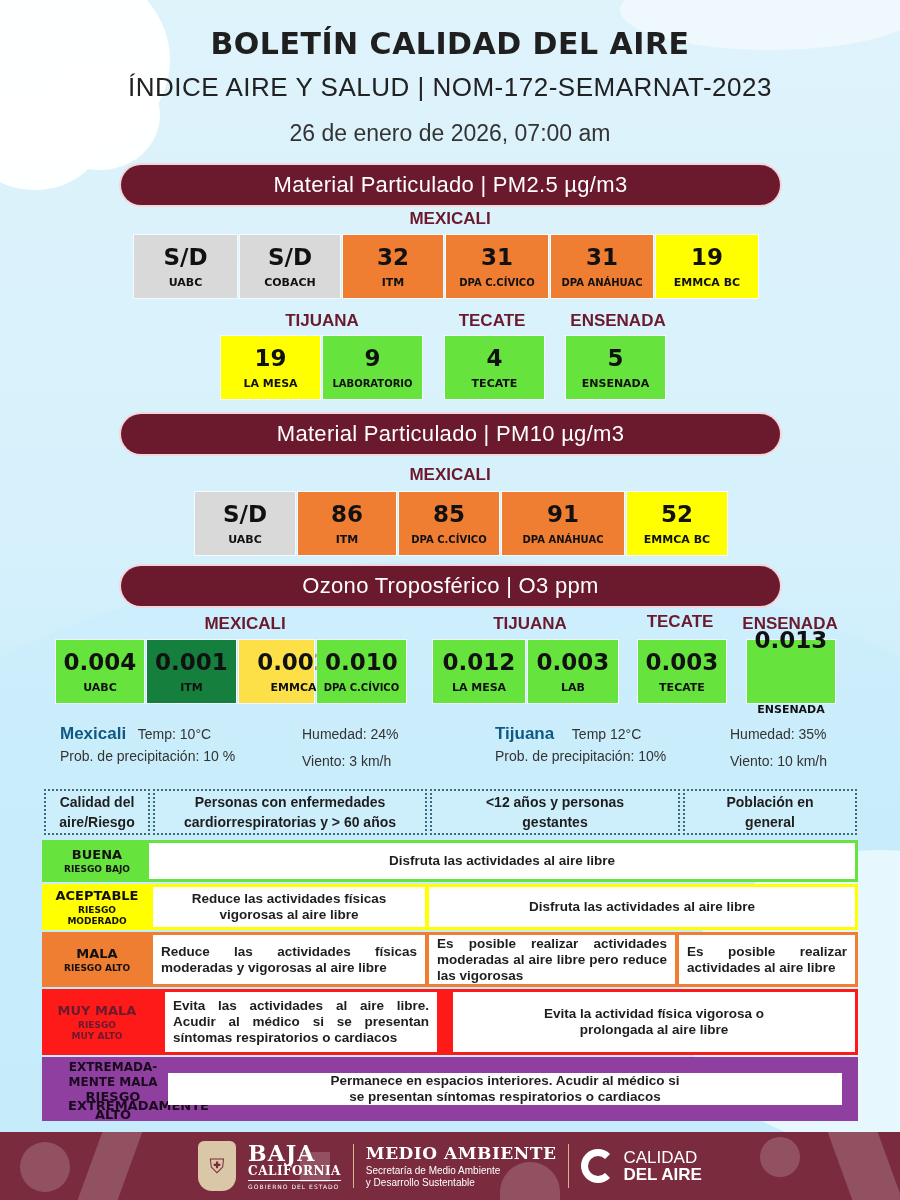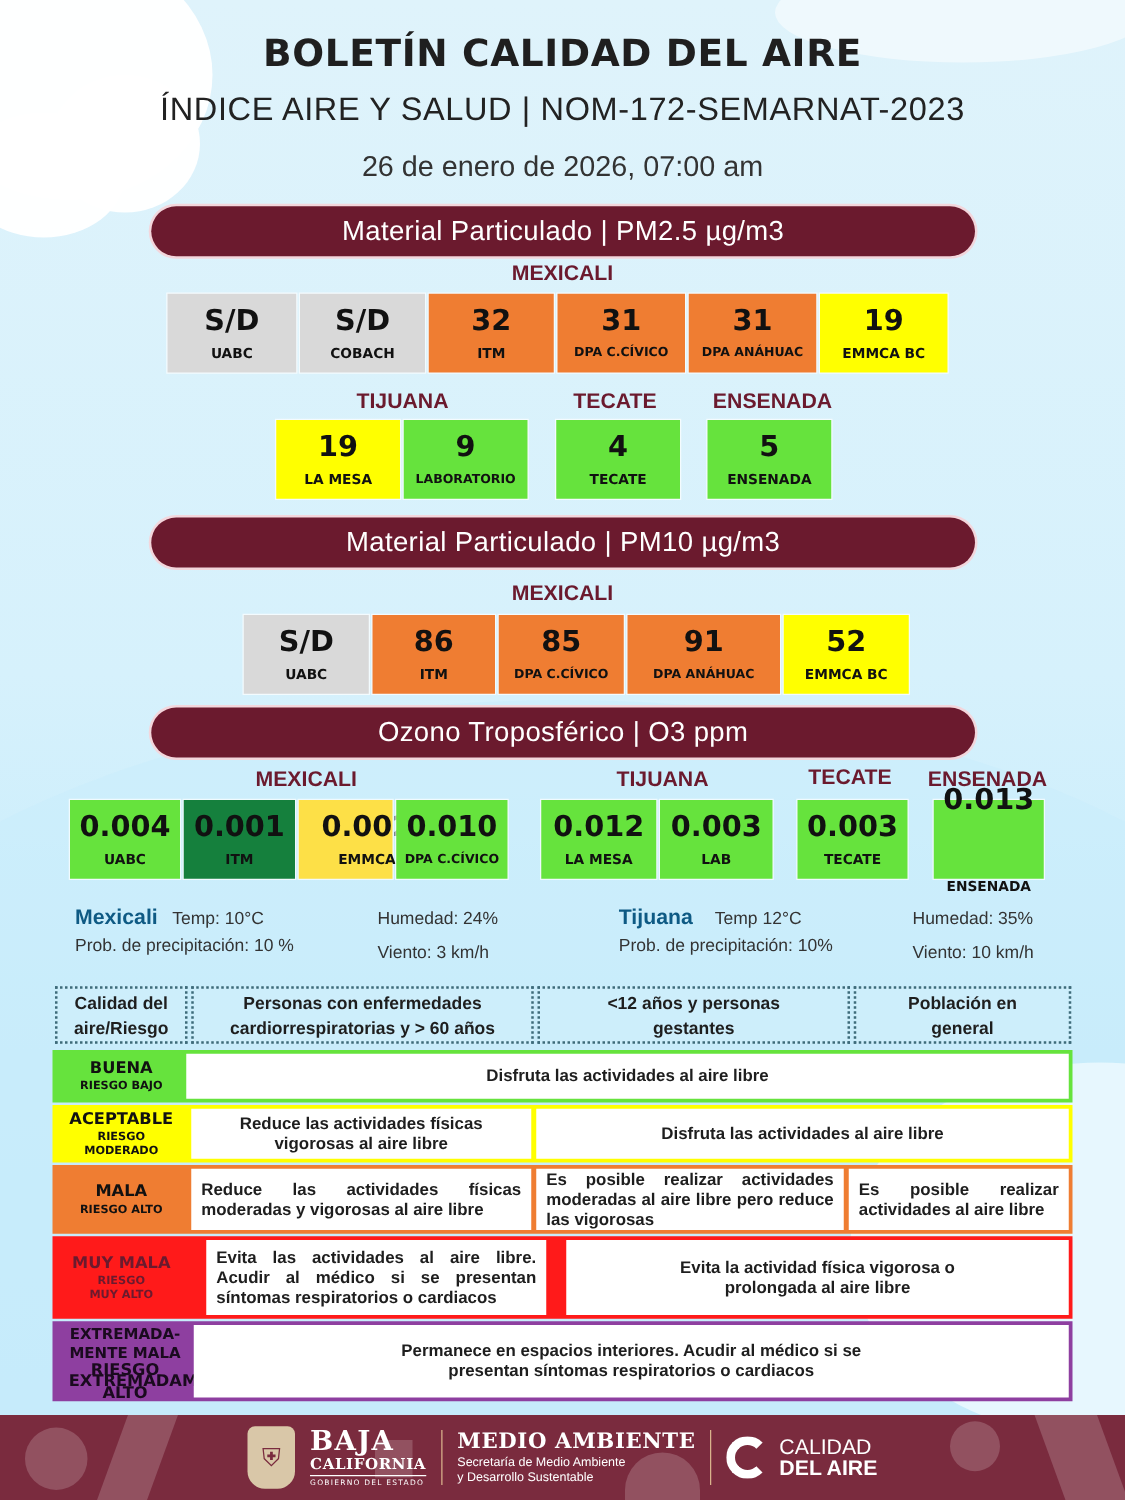--- a/index.html
+++ b/index.html
@@ -303,21 +303,21 @@
 
   <div class="risk-row" style="top:989px;height:66px;background:#ff1a1a;padding:3px;gap:16px;">
     <div class="risk-label" style="width:104px;">
       <span class="name" style="color:#6b1a2e;">MUY MALA</span>
       <span class="risk" style="color:#6b1a2e;width:60px;">RIESGO MUY ALTO</span>
     </div>
     <div class="risk-cell just" style="width:272px;">Evita las actividades al aire libre. Acudir al médico si se presentan síntomas respiratorios o cardiacos</div>
     <div class="risk-cell" style="flex:1;padding:0 70px;">Evita la actividad física vigorosa o prolongada al aire libre</div>
   </div>
 
-  <div class="risk-row" style="top:1057px;height:64px;background:#8e3fa0;padding:3px;">
+  <div class="risk-row" style="top:1057px;height:64px;background:#8e3fa0;padding:16px;">
     <div class="risk-label" style="width:110px;">
       <span class="name" style="color:#1a0a1e;width:100px;font-size:12px;">EXTREMADA-MENTE MALA</span>
       <span class="risk" style="color:#1a0a1e;font-size:13px;line-height:9px;width:90px;">RIESGO EXTREMADAMENTE ALTO</span>
     </div>
     <div class="risk-cell" style="flex:1;padding:0 160px;">Permanece en espacios interiores. Acudir al médico si se presentan síntomas respiratorios o cardiacos</div>
   </div>
 
   <div class="footer">
     <div class="pattern" style="left:20px;top:10px;width:50px;height:50px;border-radius:50%;"></div>
     <div class="pattern" style="left:90px;top:0;width:40px;height:68px;transform:skewX(-20deg);"></div>

